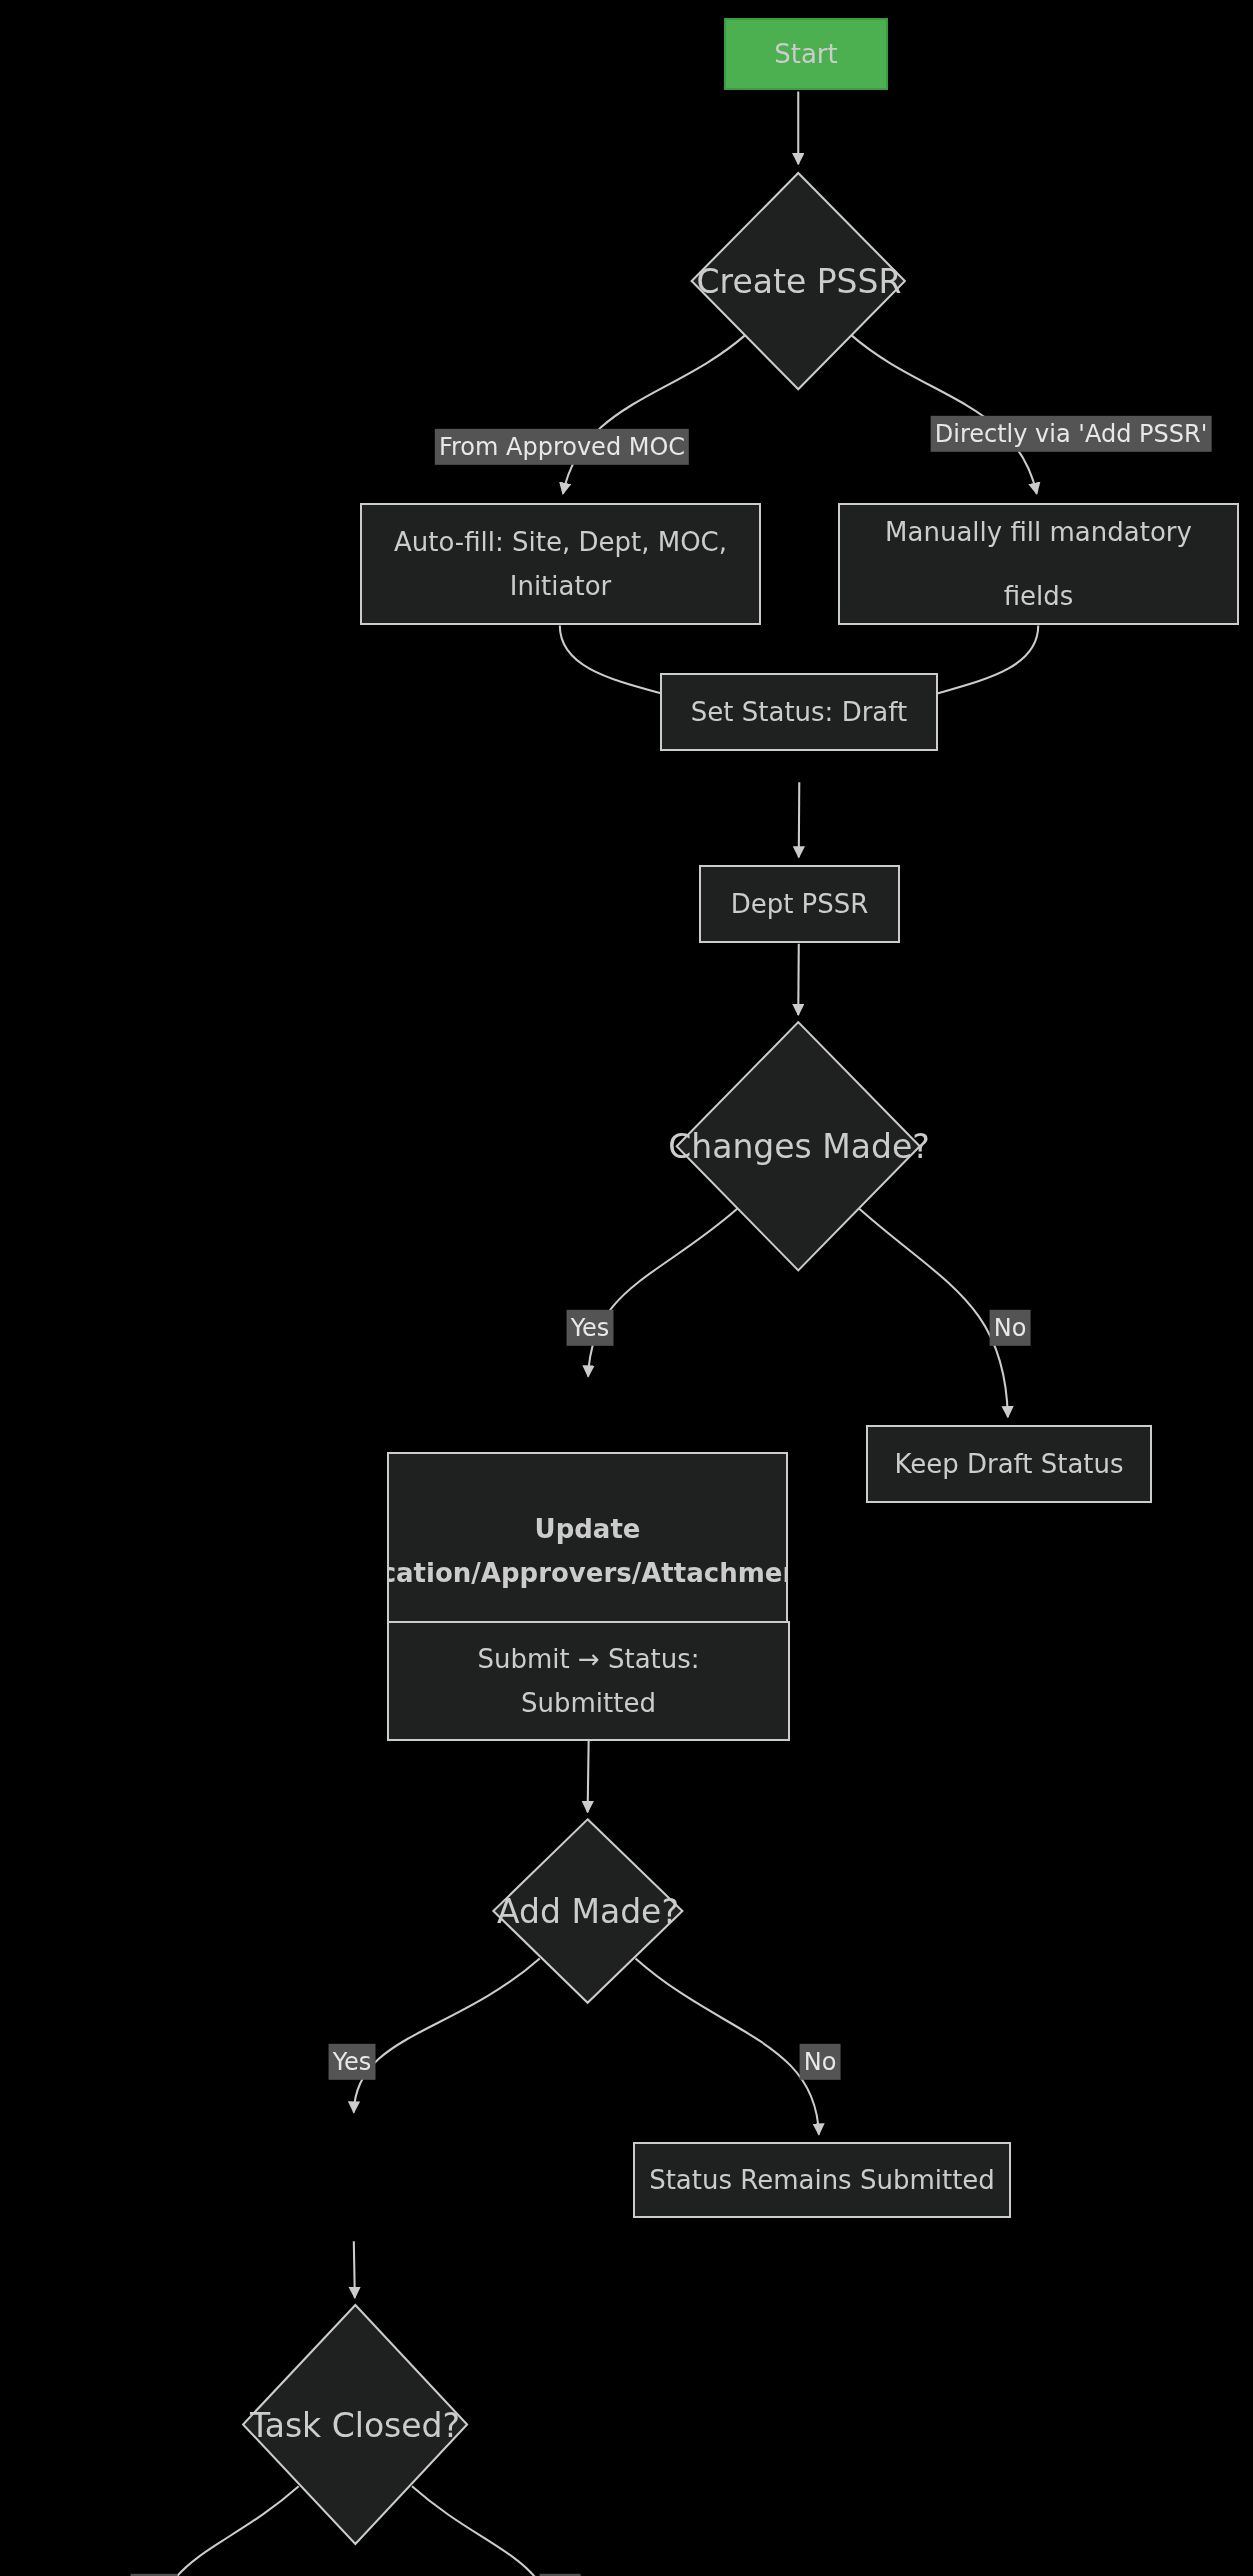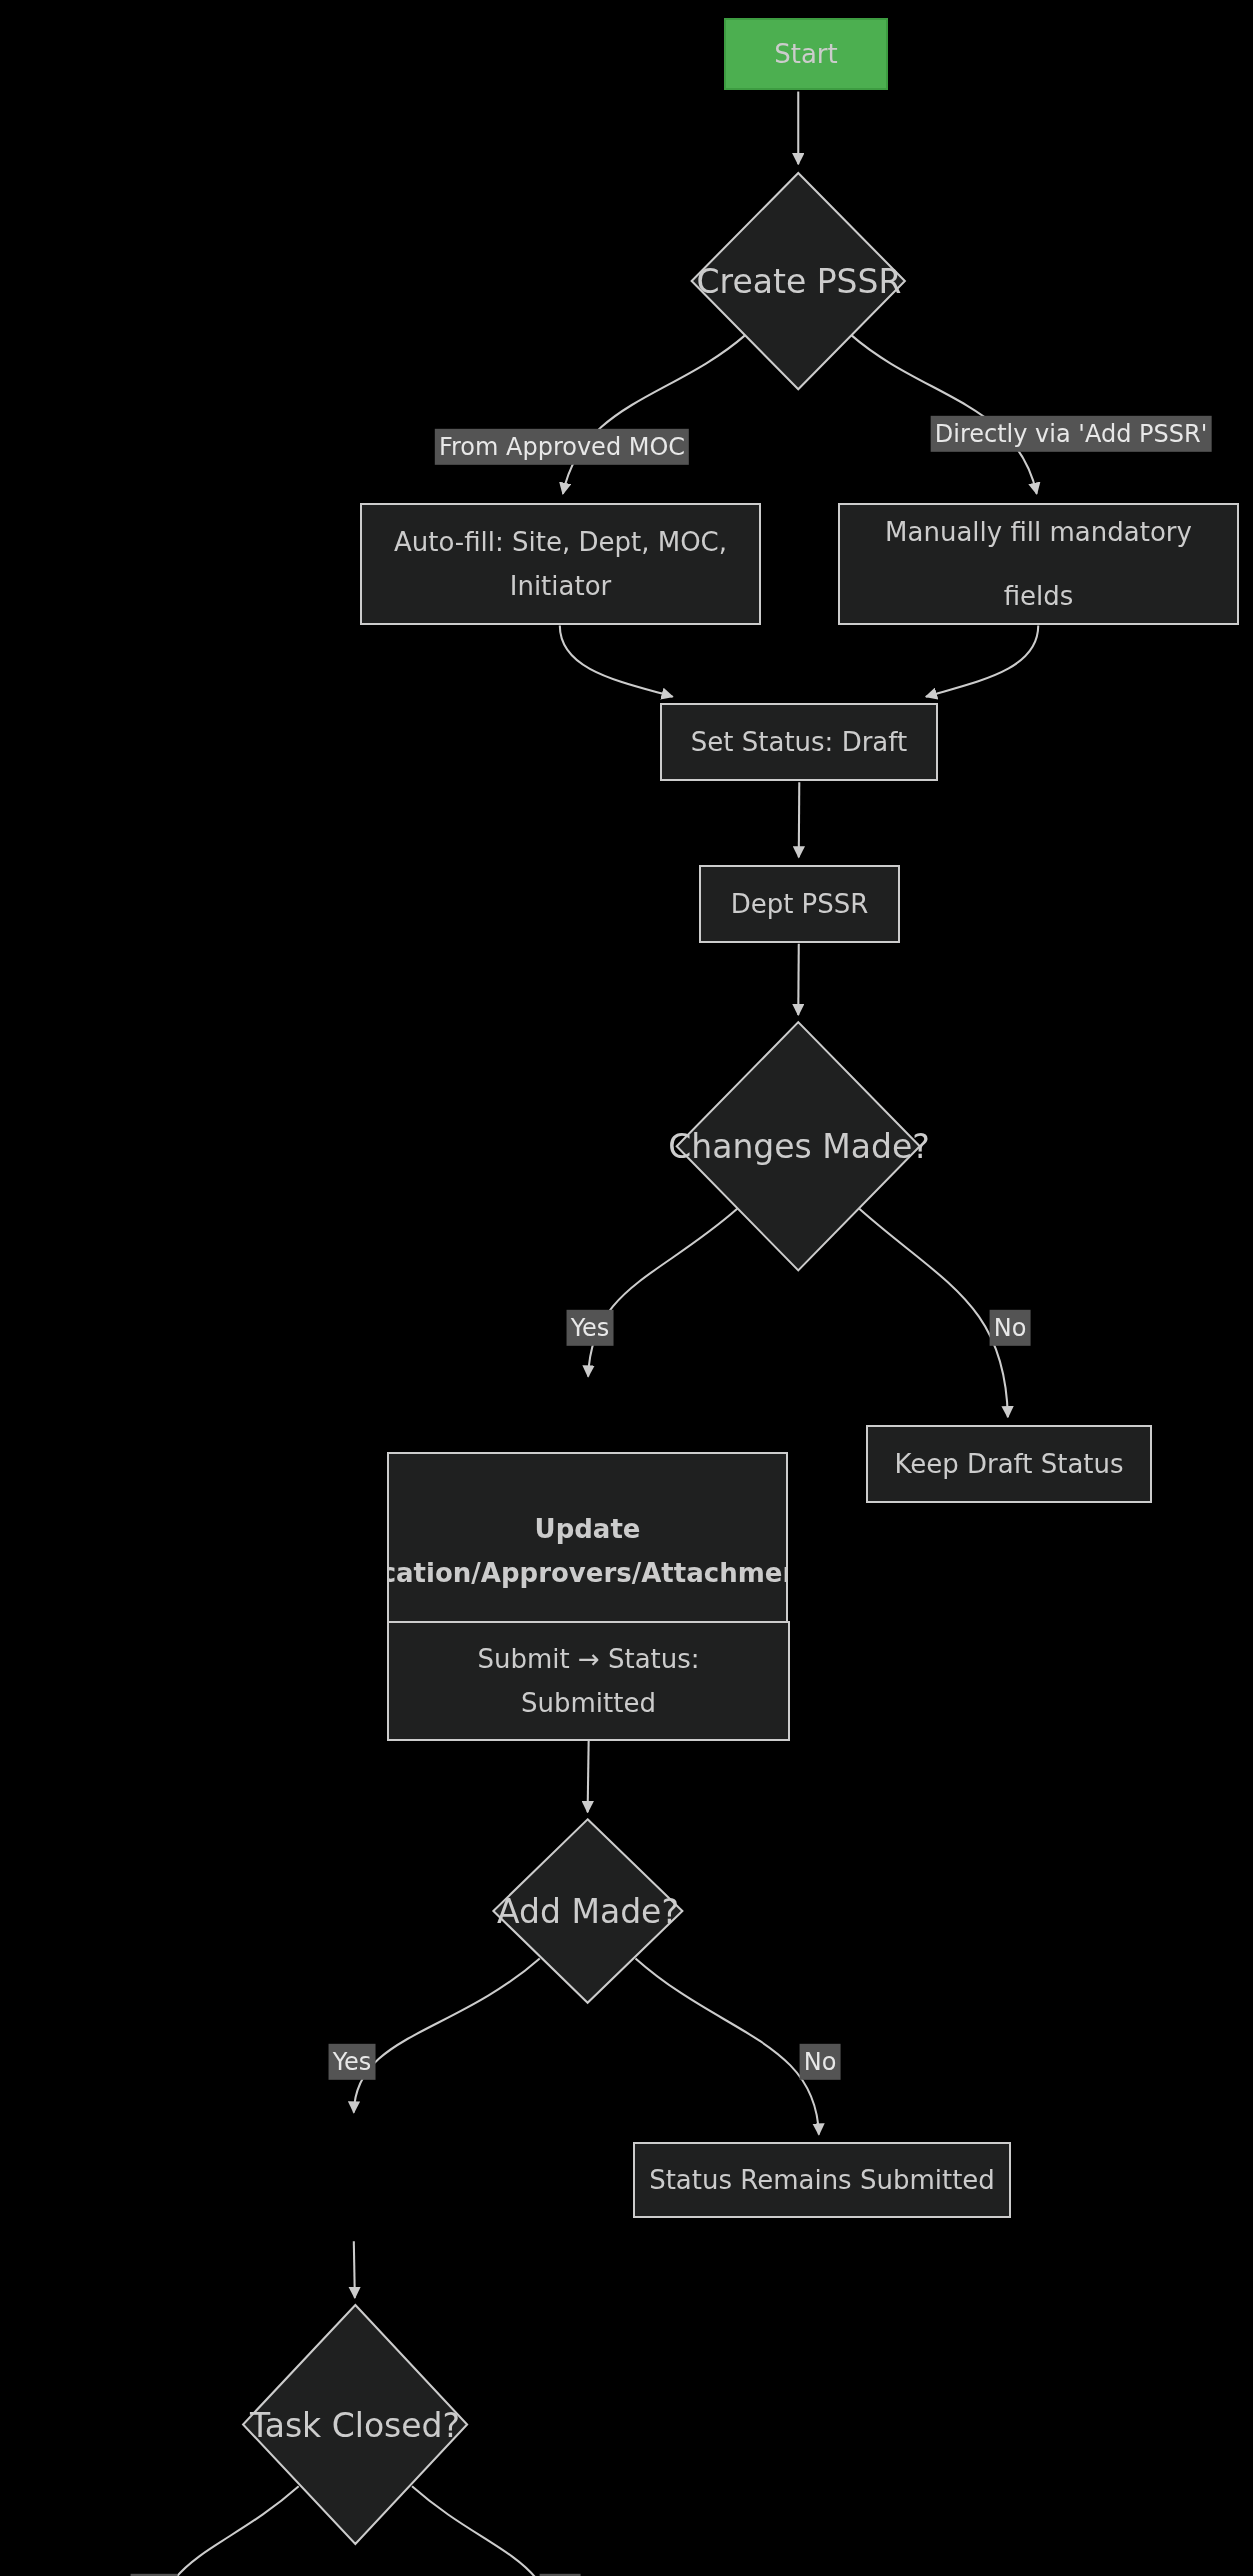--- a/index.html
+++ b/index.html
@@ -96,21 +96,21 @@
   <div class="node" style="left:360px;top:503px;width:401px;height:122px;">
     <span class="tline">Auto-fill: Site, Dept, MOC,</span>
     <span class="tline">Initiator</span>
   </div>
 
   <div class="node" style="left:838px;top:503px;width:401px;height:122px;gap:20px;">
     <span class="tline">Manually fill mandatory</span>
     <span class="tline">fields</span>
   </div>
 
-  <div class="node" style="left:660px;top:703px;width:278px;height:78px;">
+  <div class="node" style="left:660px;top:673px;width:278px;height:78px;">
     <span class="tline">Set Status: Draft</span>
   </div>
 
   <div class="node" style="left:699px;top:865px;width:201px;height:78px;">
     <span class="tline">Dept PSSR</span>
   </div>
 
   <div class="node" style="left:387px;top:1452px;width:401px;height:198px;font-weight:bold;">
     <span class="tline">Update</span>
     <span class="tline">Location/Approvers/Attachments</span>

